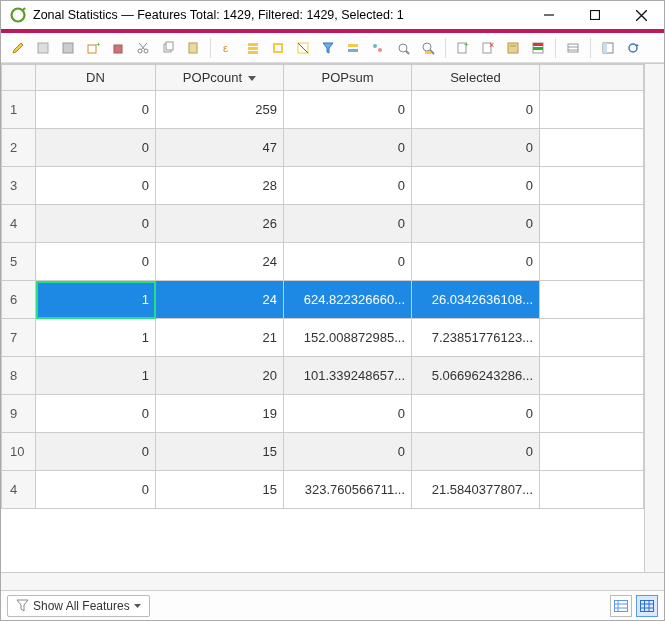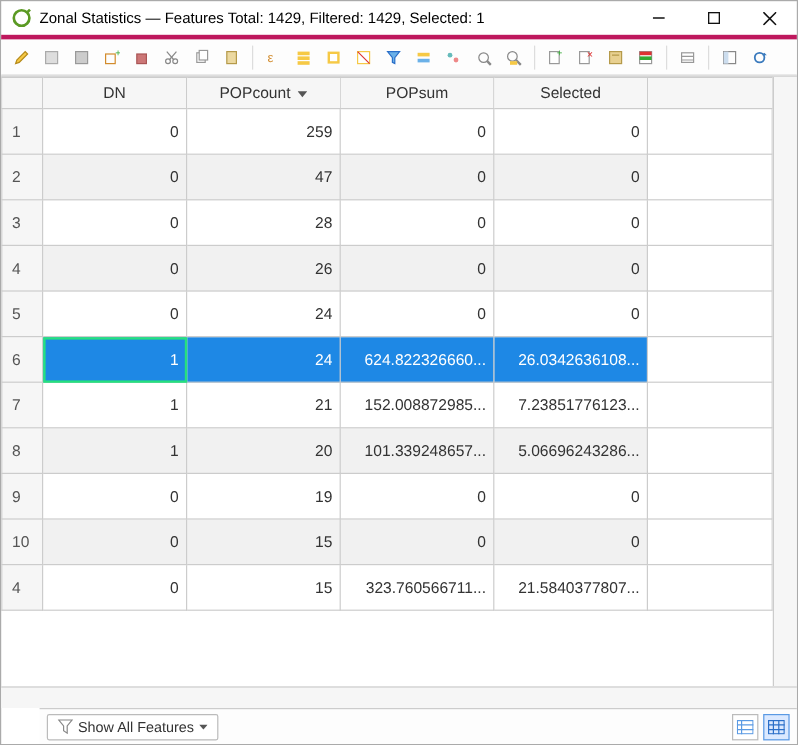--- a/index.html
+++ b/index.html
@@ -17,21 +17,21 @@
   .table-wrap { flex:1; overflow:auto; }
   table { border-collapse:collapse; width:100%; table-layout:fixed; }
   th, td { border:1px solid #ccc; padding:0 6px; height:38px; text-align:right; font-size:13px; background:#fff; }
   th { background:#f6f6f6; font-weight:normal; text-align:center; position:sticky; top:0; height:26px; }
   th .hdr { display:flex; align-items:center; justify-content:center; gap:6px; }
   .rownum { width:34px; text-align:left; color:#555; background:#f6f6f6 !important; padding-left:8px; }
   tbody tr:nth-child(even) td:not(.rownum) { background:#f1f1f1; }
   tbody tr.selected td:not(.rownum) { background:#1e88e5; color:#fff; }
   tbody tr.selected td.firstcell { outline:2px solid #26e07f; outline-offset:-2px; }
   .scroll-col { width:20px; background:#f6f6f6; border-left:1px solid #ccc; }
-  .statusbar { height:30px; border-top:1px solid #ccc; display:flex; align-items:center; padding:12px 6px; justify-content:space-between; background:#fdfdfd;margin-left:32px; }
+  .statusbar { height:30px; border-top:1px solid #ccc; display:flex; align-items:center; padding:12px 6px; justify-content:space-between; background:#fdfdfd; }
   .status-left { display:flex; align-items:center; gap:4px; }
   .status-btn { border:1px solid #bbb; background:#fff; padding:3px 8px; font-size:12px; display:flex; align-items:center; gap:4px; border-radius:2px; }
   .status-right { display:flex; gap:4px; }
   .view-btn { width:22px; height:22px; border:1px solid #bbb; display:flex; align-items:center; justify-content:center; background:#fff; }
   .view-btn.active { background:#dbe9ff; border-color:#5a9ae4; }
   .hscroll { height:18px; border-top:1px solid #ccc; background:#f6f6f6; }
   svg { display:block; }
   .col-dn { width:120px; }
   .col-pc { width:128px; }
   .col-ps { width:128px; }

